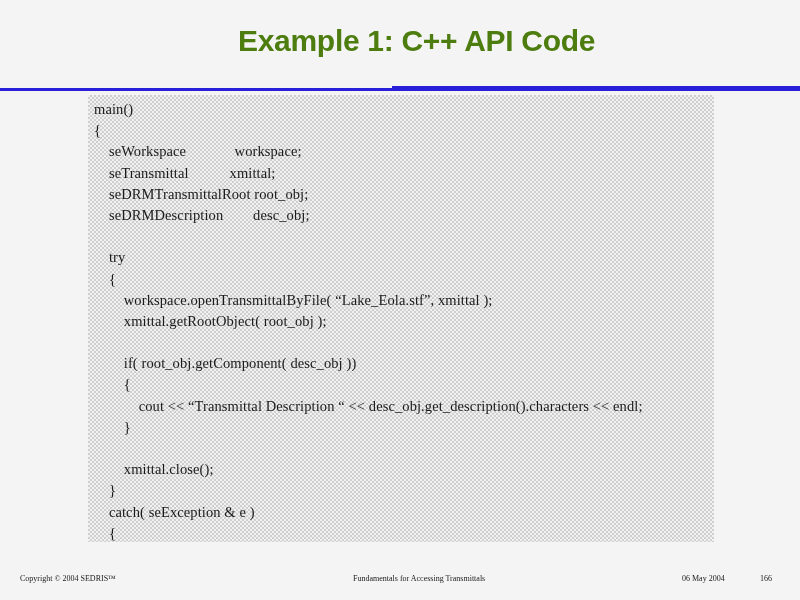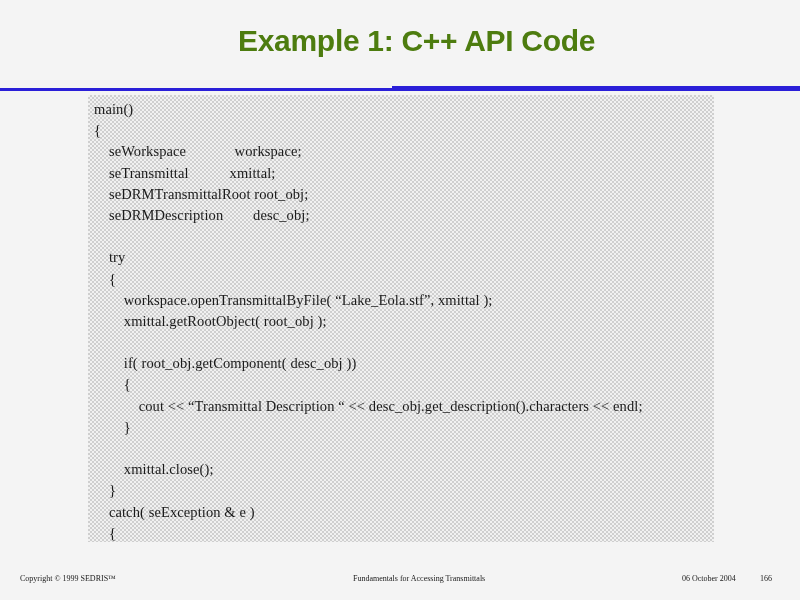--- a/index.html
+++ b/index.html
@@ -175,19 +175,19 @@
   <div class="title">Example 1: C++ API Code</div>
 
   <div class="rule-left"></div>
   <div class="rule-right"></div>
 
   <div class="code-panel">
     <div class="code-text" id="code-text"><div class="code-line">main()</div><div class="code-line">{</div><div class="code-line">    seWorkspace             workspace;</div><div class="code-line">    seTransmittal           xmittal;</div><div class="code-line">    seDRMTransmittalRoot root_obj;</div><div class="code-line">    seDRMDescription        desc_obj;</div><div class="code-line">&nbsp;</div><div class="code-line">    try</div><div class="code-line">    {</div><div class="code-line">        workspace.openTransmittalByFile( “Lake_Eola.stf”, xmittal );</div><div class="code-line">        xmittal.getRootObject( root_obj );</div><div class="code-line">&nbsp;</div><div class="code-line">        if( root_obj.getComponent( desc_obj ))</div><div class="code-line">        {</div><div class="code-line">            cout &lt;&lt; “Transmittal Description “ &lt;&lt; desc_obj.get_description().characters &lt;&lt; endl;</div><div class="code-line">        }</div><div class="code-line">&nbsp;</div><div class="code-line">        xmittal.close();</div><div class="code-line">    }</div><div class="code-line">    catch( seException &amp; e )</div><div class="code-line">    {</div></div>
   </div>
 
   <div class="footer">
-    <span class="footer-copyright">Copyright © 1999 SEDRIS™</span>
+    <span class="footer-copyright">Copyright © 2004 SEDRIS™</span>
     <span class="footer-center">Fundamentals for Accessing Transmittals</span>
-    <span class="footer-date">06 October 2004</span>
+    <span class="footer-date">06 May 2004</span>
     <span class="footer-page">166</span>
   </div>
 
 </div>
 
 </body></html>

